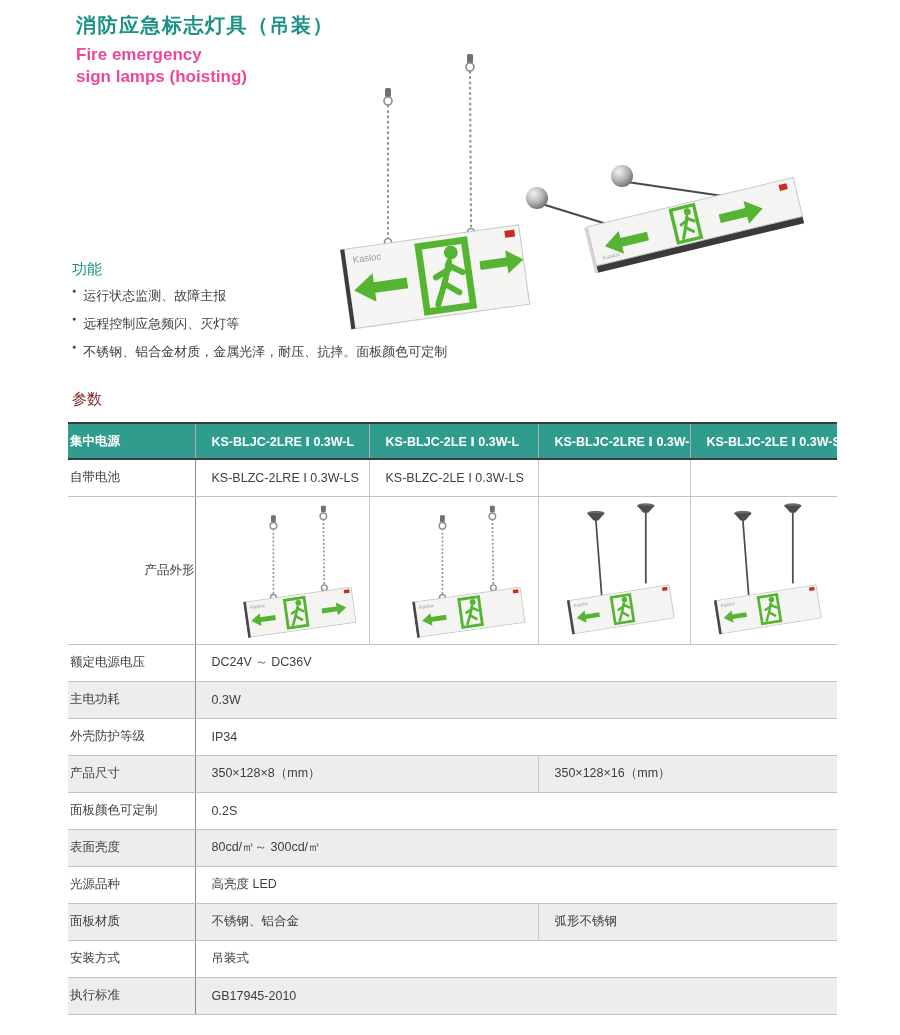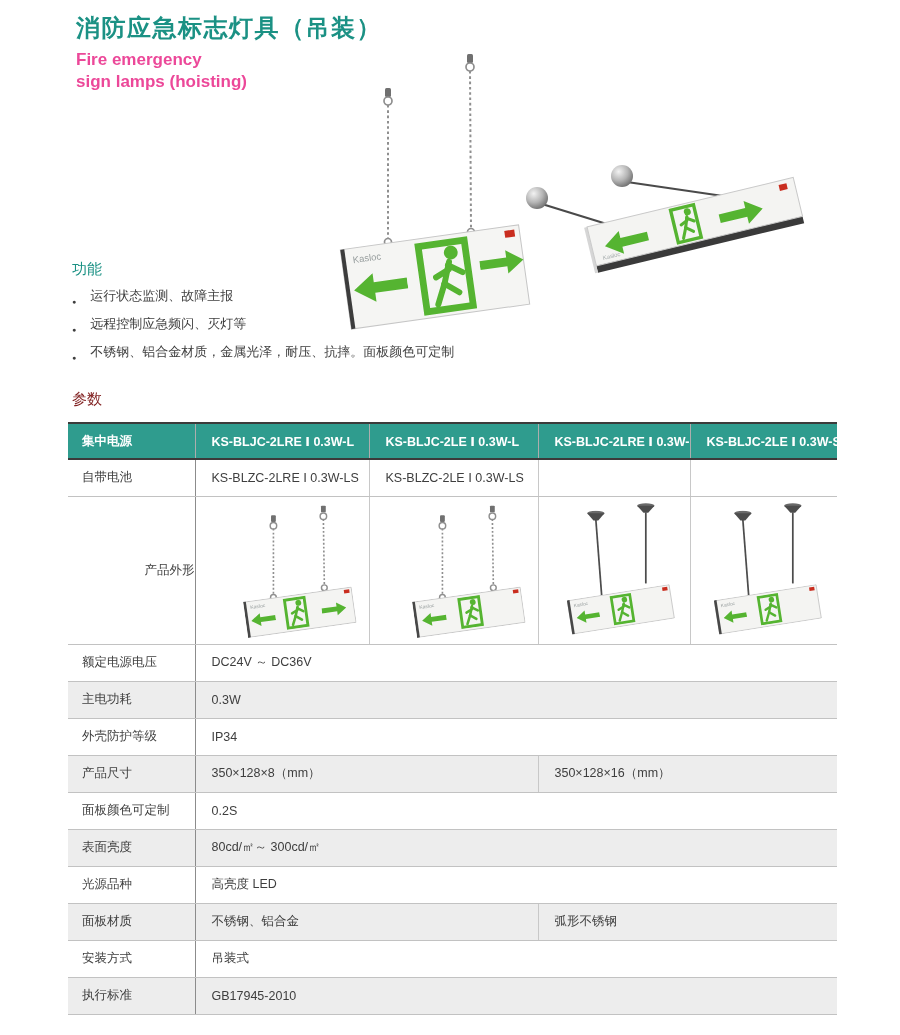--- a/index.html
+++ b/index.html
@@ -4,38 +4,38 @@
 <style>
   :root{
     --teal:#1b9184; --hbg:#2f9c8e; --alt:#ededed; --green:#55b431;
   }
   *{box-sizing:border-box}
   html,body{margin:0;padding:0;background:#fff}
   body{font-family:"Liberation Sans","DejaVu Sans",sans-serif;color:#3e3e3e}
   .page{position:relative;width:900px;height:1035px;background:#fff;overflow:hidden}
 
   .titleblock{position:absolute;left:76px;top:12px}
-  .title-zh{margin:0;font-size:24px;font-weight:bold;color:var(--teal);letter-spacing:1.5px}
+  .title-zh{margin:0;font-size:20px;font-weight:bold;color:var(--teal);letter-spacing:1.5px}
   .title-en{margin:5px 0 0;font-size:17px;font-weight:bold;color:#ec4899;line-height:22px}
 
   .hero{position:absolute}
   .hero-left{left:318px;top:38px}
   .hero-right{left:498px;top:146px}
 
   .features{position:absolute;left:72px;top:260px;width:430px}
   .features-h{margin:0 0 8px;font-size:15px;font-weight:normal;color:var(--teal)}
   .features ul{list-style:none;margin:0;padding:0}
-  .features li{display:flex;align-items:flex-end;gap:14px;font-size:13px;color:#3e3e3e;margin-bottom:10px;white-space:nowrap}
+  .features li{display:flex;align-items:flex-start;gap:7px;font-size:13px;color:#3e3e3e;margin-bottom:10px;white-space:nowrap}
   .dot{font-size:7px;line-height:1;color:#3e3e3e}
 
   .params-h{position:absolute;left:72px;top:390px;font-size:15px;color:#7f1d1d;margin:0;font-weight:normal}
 
   table{position:absolute;left:68px;top:422px;width:769px;border-collapse:collapse;table-layout:fixed;background:#fff}
   td{font-size:12.5px;color:#3e3e3e;height:37px;padding:0 4px 0 16px;border-bottom:1px solid #c2c2c2;white-space:nowrap;overflow:hidden}
-  td.lab{padding-left:14px;border-right:1px solid #8c8c8c}
+  td.lab{padding-left:2px;border-right:1px solid #8c8c8c}
   tr.thead td{background:var(--hbg);color:#fff;font-weight:bold;height:36px;
     border-top:2px solid #3b3b3b;border-bottom:2px solid #3b3b3b;border-right:1px solid rgba(0,0,0,.32)}
   tr.thead td:last-child{border-right:none}
   tr.rb td{border-right:1px solid #c8c8c8}
   tr.rb td:last-child{border-right:none}
   tr.rb td.lab{border-right:1px solid #8c8c8c}
   tr.imgrow td{height:148px;padding:0;text-align:right;vertical-align:middle}
   tr.alt td{background:var(--alt)}
   td.v1{border-right:1px solid #c8c8c8}
   .cellimg{width:146px;height:138px;display:inline-block;vertical-align:middle}

